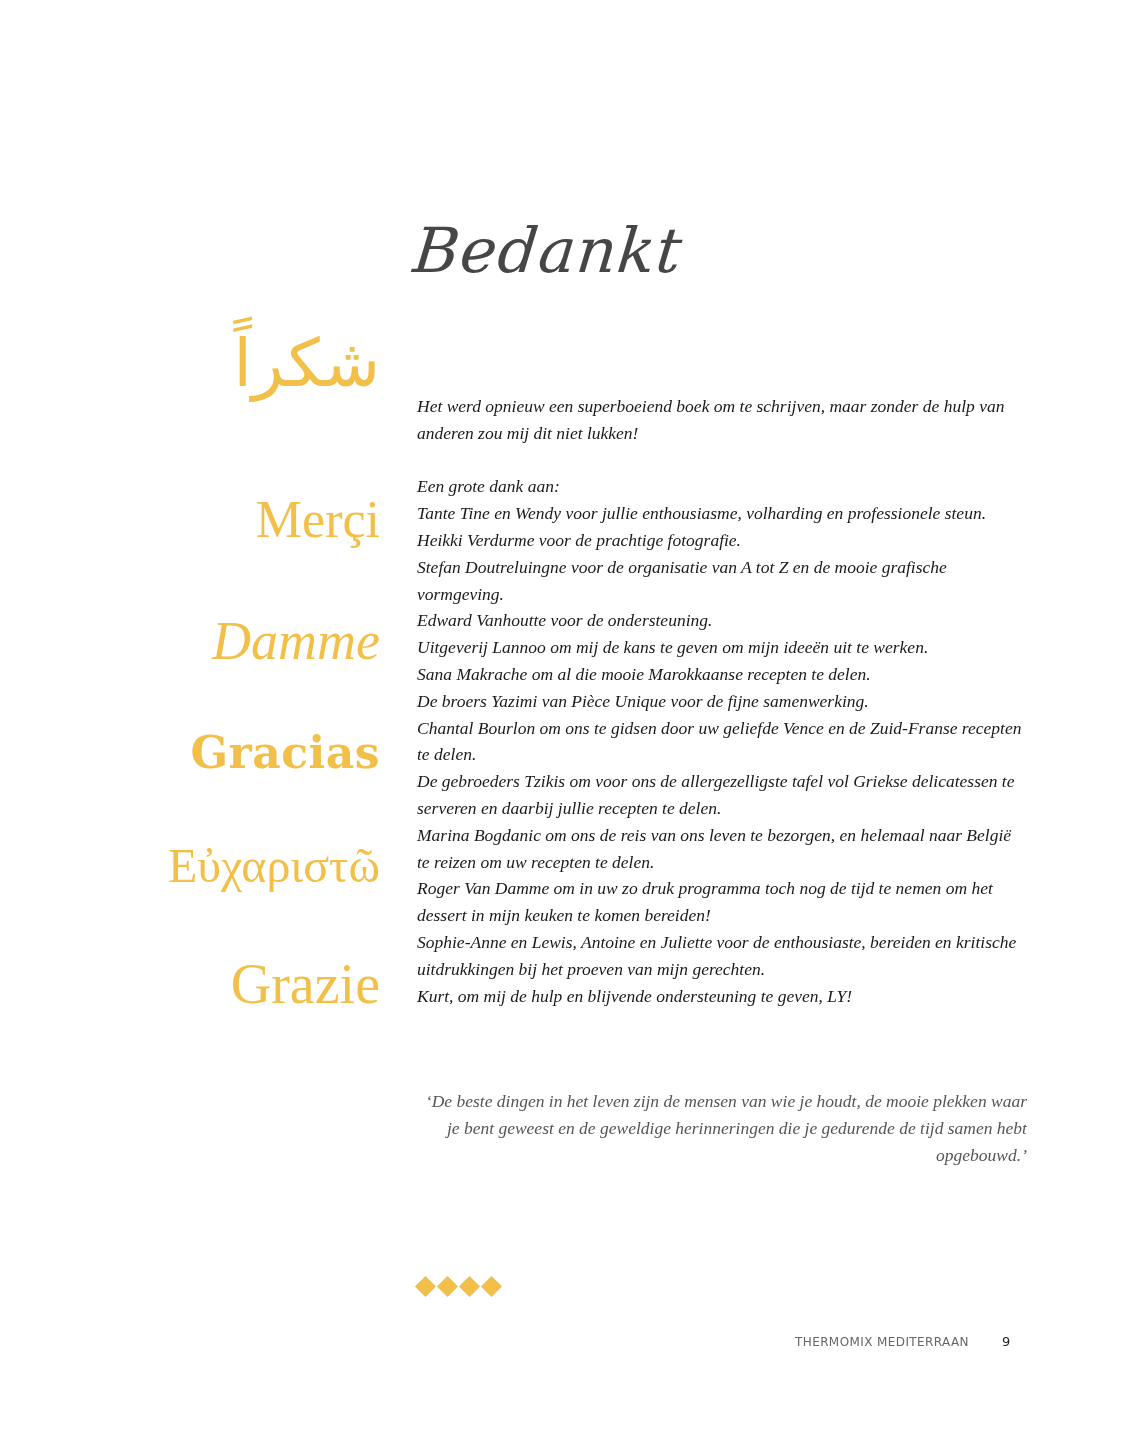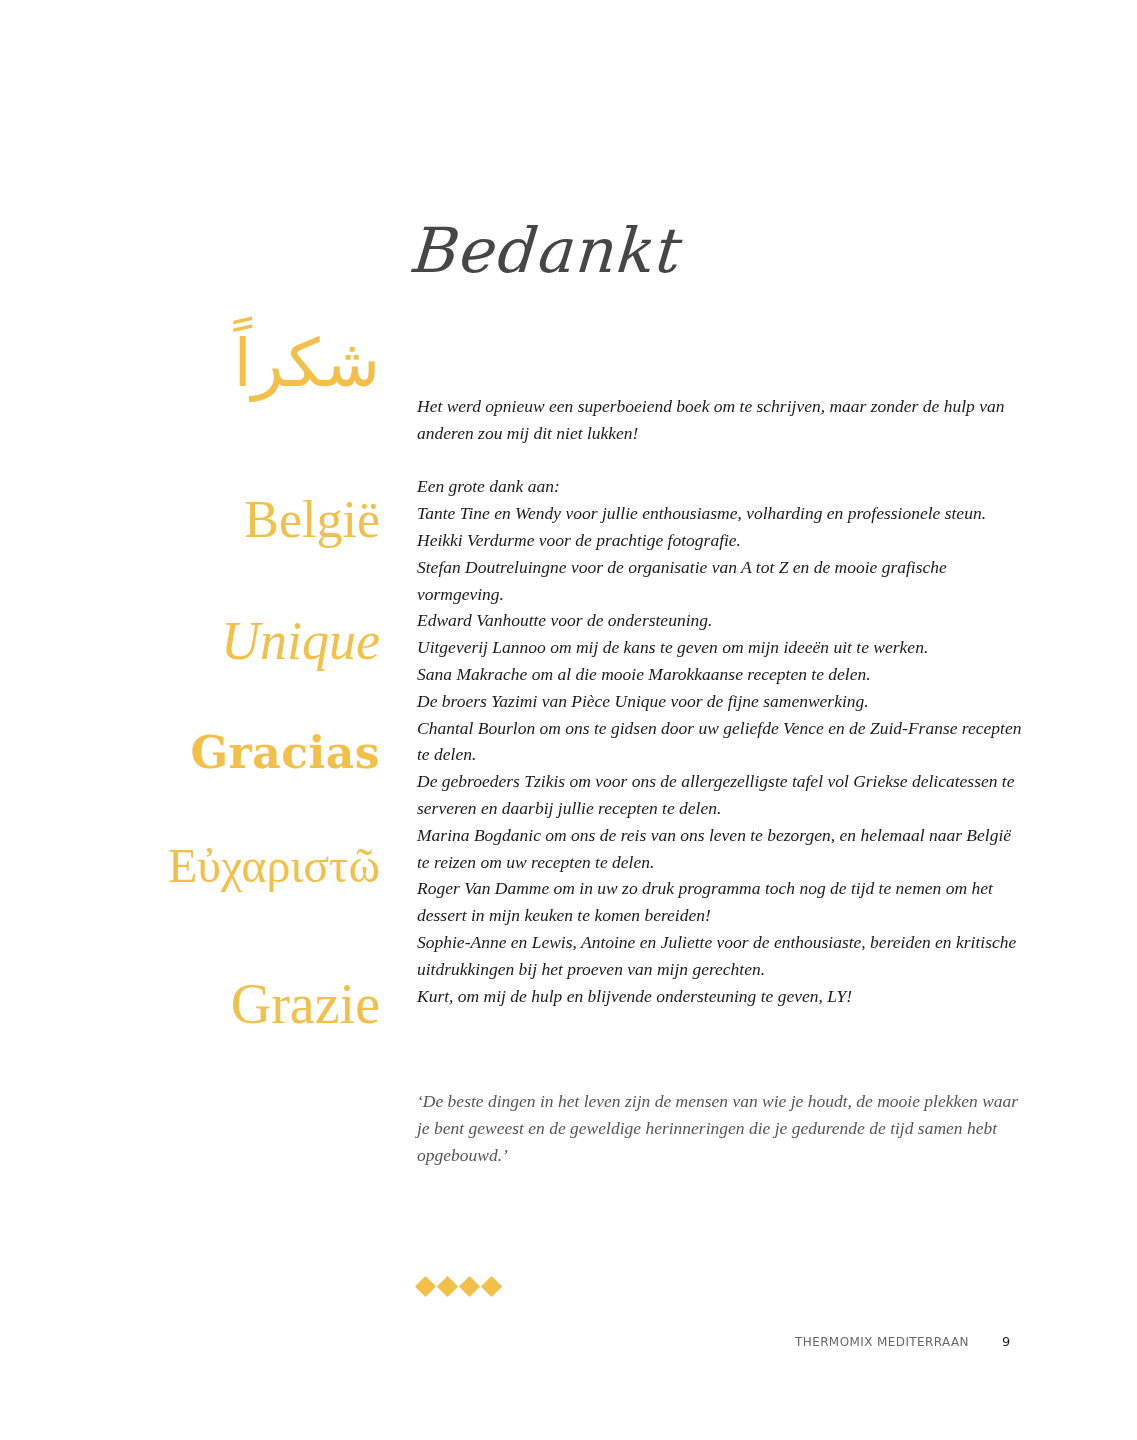--- a/index.html
+++ b/index.html
@@ -11,52 +11,52 @@
     font-size: 62px; color: #464646; letter-spacing: 1px;
     transform: skewX(-6deg);
   }
   .thanks-col { position: absolute; right: calc(1137px - 380px); top: 0; width: 260px; }
   .thanks { position: absolute; right: 0; color: #f2bf48; white-space: nowrap; text-align: right; }
   .t-ar { top: 325px; font-family: "DejaVu Sans", sans-serif; font-size: 66px; }
   .t-fr { top: 490px; font-family: "Liberation Serif", serif; font-size: 52px; }
   .t-hr { top: 610px; font-family: "Liberation Serif", serif; font-style: italic; font-size: 54px; }
   .t-es { top: 727px; font-family: "DejaVu Serif", serif; font-weight: bold; font-size: 44px; letter-spacing: 0.5px; }
   .t-gr { top: 838px; font-family: "Liberation Serif", serif; font-size: 48px; }
-  .t-it { top: 972px; font-family: "Liberation Serif", serif; font-size: 56px; }
+  .t-it { top: 952px; font-family: "Liberation Serif", serif; font-size: 56px; }
   .body-text {
     position: absolute; left: 417px; top: 393px; width: 610px;
     font-family: "Liberation Serif", serif; font-size: 17.5px; line-height: 26.8px; color: #1a1a1a;
   }
   .body-text p { margin: 0; font-style: italic; }
   .gap { height: 26.8px; }
   .quote {
     position: absolute; left: 417px; top: 1088px; width: 610px;
-    font-family: "Liberation Serif", serif; font-style: italic; font-size: 17.5px; line-height: 26.8px; color: #555555;
+    font-family: "Liberation Serif", serif; font-style: italic; font-size: 17.5px; line-height: 26.8px; color: #555555; text-align: right;
   }
   .diamonds { position: absolute; left: 418px; top: 1279px; display: flex; }
   .diamond { width: 15px; height: 15px; background: #f2bf48; transform: rotate(45deg); margin-right: 7px; }
   .footer-title {
     position: absolute; left: 795px; top: 1335px;
     font-family: "DejaVu Sans", sans-serif; font-size: 12px; color: #666666; letter-spacing: 0.4px;
   }
   .footer-page {
     position: absolute; left: 1002px; top: 1334px;
     font-family: "DejaVu Sans", sans-serif; font-size: 13px; color: #222222;
   }
 </style>
 </head>
 <body>
 
 <div class="page">
   <h1 class="title" style="margin:0;font-weight:normal;">Bedankt</h1>
 
   <div class="thanks-col">
     <div class="thanks t-ar" dir="rtl">شكراً</div>
-    <div class="thanks t-fr">België</div>
-    <div class="thanks t-hr">Unique</div>
+    <div class="thanks t-fr">Merçi</div>
+    <div class="thanks t-hr">Damme</div>
     <div class="thanks t-es">Gracias</div>
     <div class="thanks t-gr">Εὐχαριστῶ</div>
     <div class="thanks t-it">Grazie</div>
   </div>
 
   <div class="body-text">
     <p>Het werd opnieuw een superboeiend boek om te schrijven, maar zonder de hulp van anderen zou mij dit niet lukken!</p>
     <div class="gap"></div>
     <p>Een grote dank aan:</p>
     <p>Tante Tine en Wendy voor jullie enthousiasme, volharding en professionele steun.</p>

